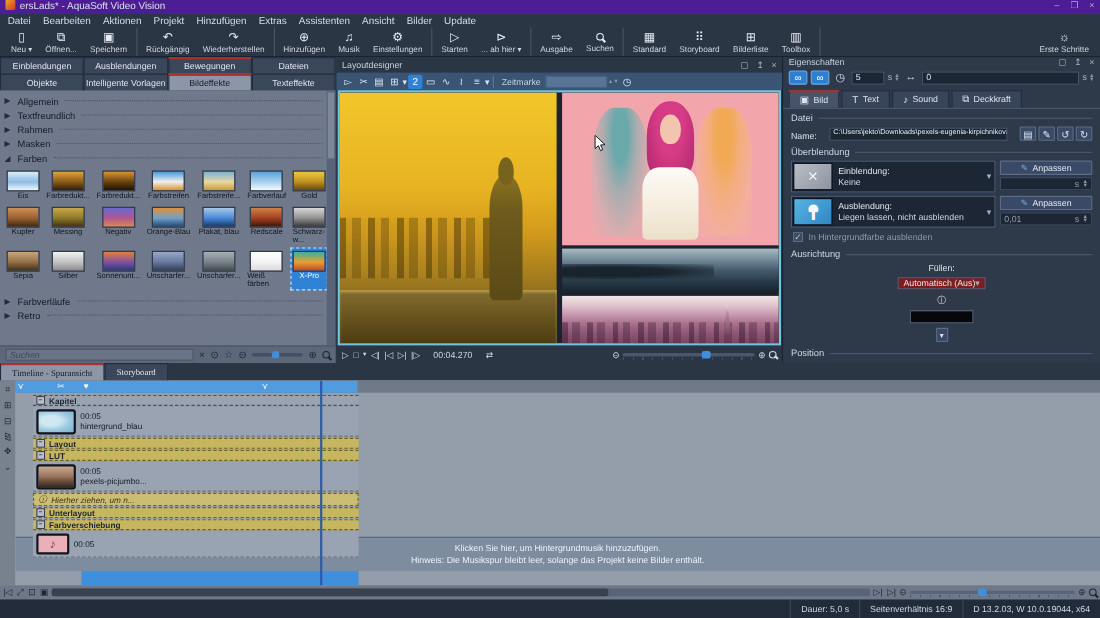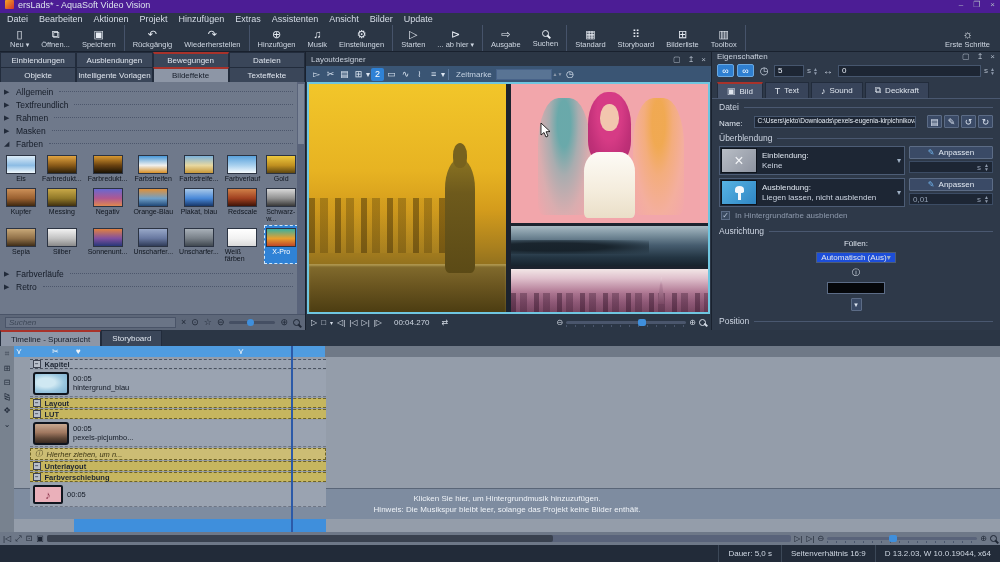--- a/index.html
+++ b/index.html
@@ -139,38 +139,38 @@
   .blend-text .v { color:#cdd5e2; }
   .blend-caret { color:#9fb0c4; font-size:8px; }
   .blend-side { width:84px; display:flex; flex-direction:column; gap:2px; }
   .adjust-btn { height:13px; background:#3a4a66; border:1px solid #5c6c86; display:flex; align-items:center; justify-content:center; gap:4px; color:#e2e9f2; border-radius:1px; }
   .adjust-btn .pen { color:#6fb0e8; }
   .spin { height:12px; background:#1d2634; border:1px solid #3c4c64; display:flex; align-items:center; padding:0 3px; gap:3px; color:#93a0b4; }
   .spin .sv { flex:1; }
   .chk-row { display:flex; align-items:center; gap:5px; margin:4px 2px 1px; color:#8e9aad; }
   .chk-box { width:9px; height:9px; background:#3a4a60; border:1px solid #5c6c86; display:flex; align-items:center; justify-content:center; font-size:8px; color:#b9c6d8; }
   .fill-row { display:flex; align-items:center; gap:4px; margin-top:3px;flex-direction:column; }
-  .select-box { flex:1; height:13px; background:#1d4ed8; border:1px solid #4d5d76; display:flex; align-items:center; padding:0 4px; color:#dfe6ef; }
+  .select-box { flex:1; height:13px; background:#7f1d1d; border:1px solid #4d5d76; display:flex; align-items:center; padding:0 4px; color:#dfe6ef; }
   .select-box .sc { margin-left:auto; color:#9fb0c4; }
   .swatch { width:58px; height:12px; background:#05070a; border:1px solid #5c6c86; }
   .pos-cols { display:flex; gap:26px; margin-top:3px; }
   .pos-col .plabel { color:#cdd5e2; margin-bottom:3px; }
   .ar-row { display:flex; gap:3px; }
   .ar-btn { width:18px; height:14px; background:#3a4a66; border:1px solid #5c6c86; display:flex; align-items:center; justify-content:center; border-radius:1px; }
   .ar-btn.active { background:#2f7fd0; border-color:#7ab2e6; }
   .ar-shape { border:1px solid #d4dce8; }
   .align-grid { display:grid; grid-template-columns:repeat(3,16px); gap:3px; }
   .al-btn { width:16px; height:13px; background:#3a4a66; border:1px solid #5c6c86; position:relative; border-radius:1px; }
   .al-btn.active { background:#2f7fd0; border-color:#7ab2e6; }
   .al-dot { position:absolute; width:5px; height:4px; background:#d4dce8; }
 
   
   .timeline { position:absolute; top:330px; left:0; width:1000px; height:215px; display:flex; flex-direction:column; background:#8f98a8; }
   .tl-tabs { height:16px; background:#2b3645; display:flex; font-size:8px; }
-  .tl-tab { display:flex; align-items:center; padding:0 10px; background:#3a4659; border:1px solid #222c3c; border-bottom:none; color:#dfe5ee; }
+  .tl-tab { display:flex; align-items:center; padding:0 10px; background:#3a4659; border:1px solid #222c3c; border-bottom:none; color:#dfe5ee;font-family:Liberation Serif, serif; }
   .tl-tab.active { background:#8d96a6; color:#161d29; border-top:2px solid #a8322a; }
   .tl-body { flex:1; display:flex; position:relative; }
   .tl-strip { width:14px; background:#78828f; display:flex; flex-direction:column; align-items:center; gap:5px; padding-top:3px; color:#222b3a; font-size:8px; }
   .tl-main { flex:1; position:relative; background:#949daa; overflow:hidden; }
   .tl-ruler { height:11px; background:#6f7987; position:relative; }
   .tl-ruler .sel { position:absolute; left:0; top:0; bottom:0; width:311px; background:#4f9ce0; }
   .tl-marker { position:absolute; top:0; font-size:8px; color:#f0f4f8; line-height:11px; }
   .tracks { position:absolute; left:16px; top:13px; width:296px; display:flex; flex-direction:column; gap:1px; z-index:3; }
   .trk-group { height:10px; display:flex; align-items:center; gap:4px; font-size:7.5px; font-weight:bold; color:#1c2431; padding:0 3px;
     background:#c6b65f; border-top:1px dashed #6e6326; border-bottom:1px dashed #6e6326; }

